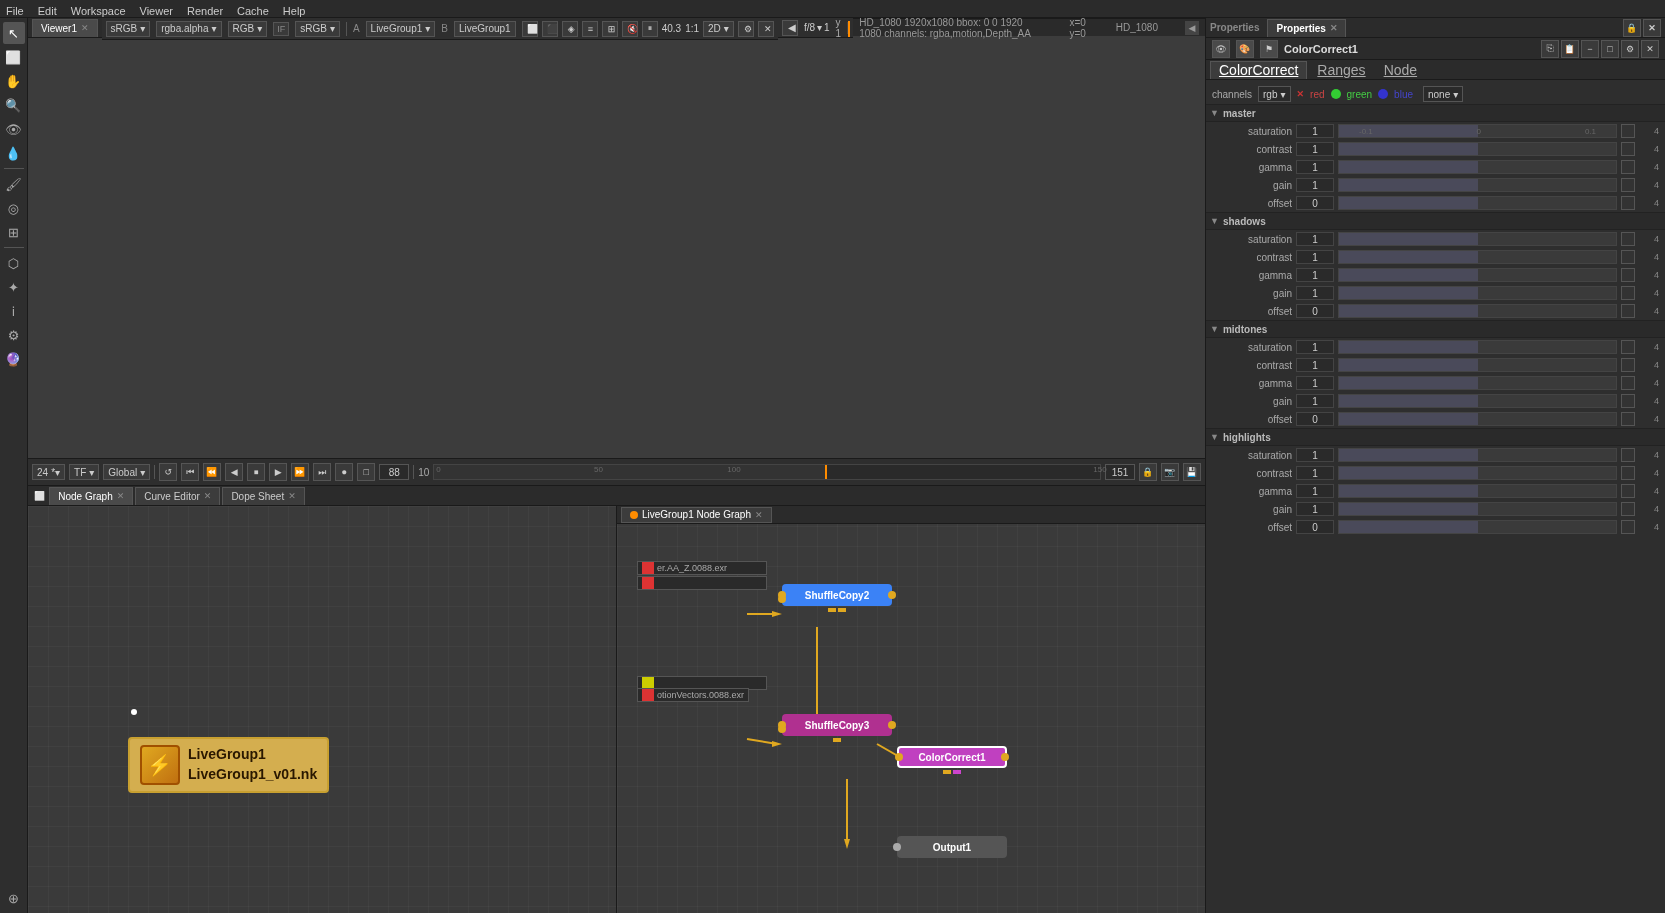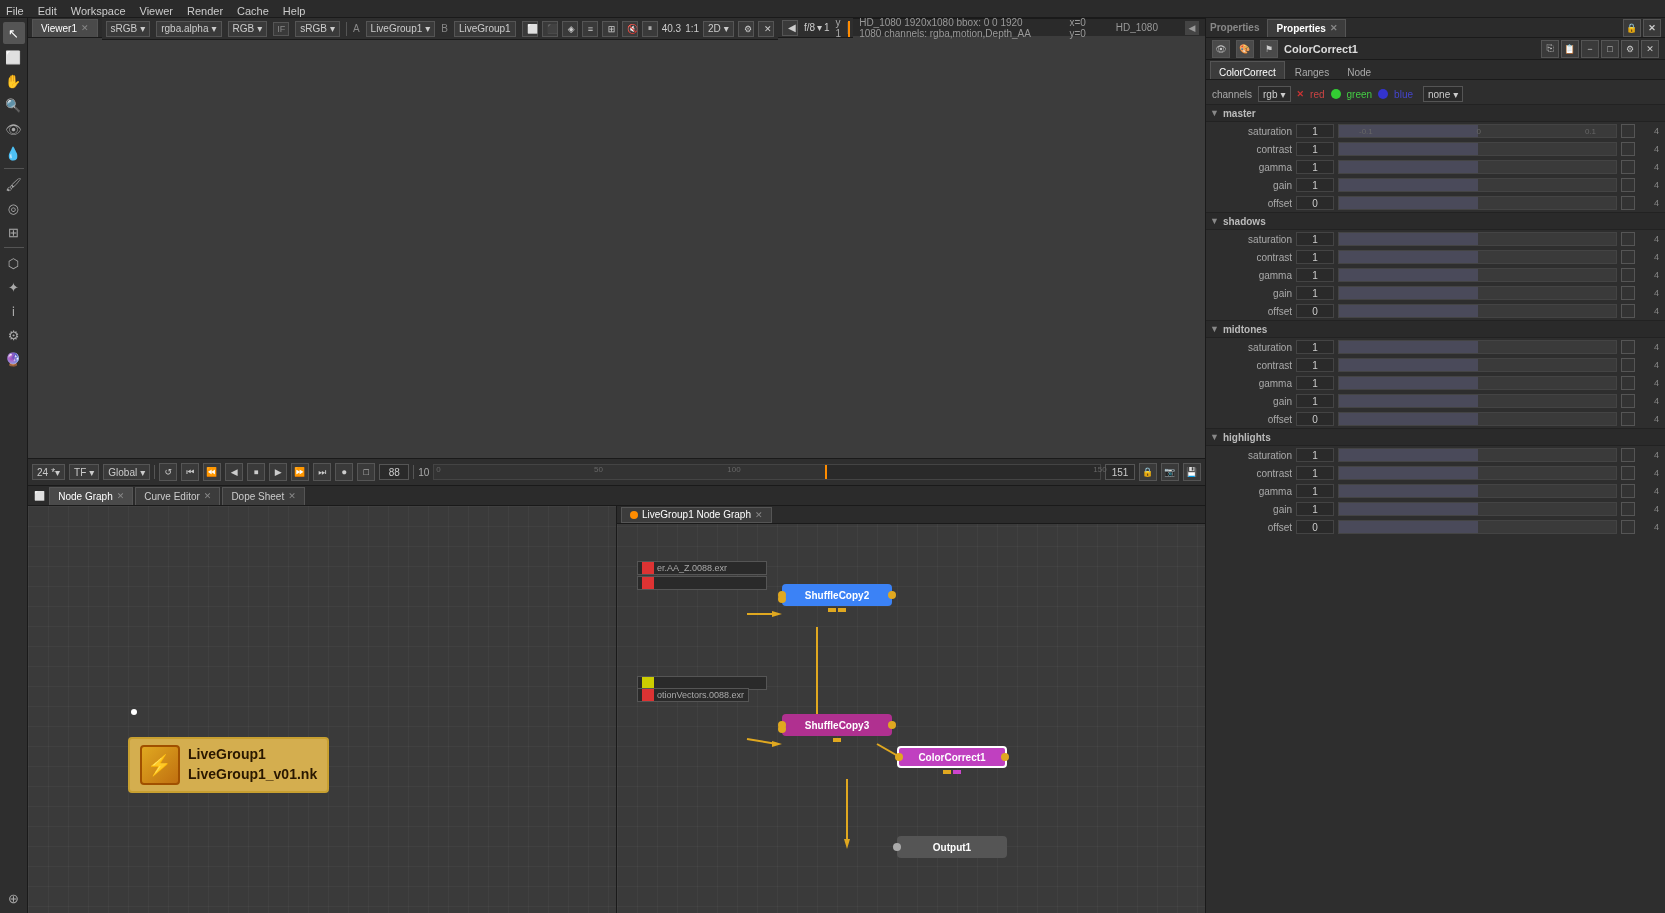--- a/index.html
+++ b/index.html
@@ -431,26 +431,27 @@
       background: #2b2b2b;
       height: 20px;
       display: flex;
       align-items: center;
       padding: 0 4px;
       gap: 2px;
       border-bottom: 1px solid #1a1a1a;
     }
     .props-tab {
       padding: 1px 8px;
-      font-size: 10px;
+      font-size: 14px;
       color: #aaa;
       cursor: pointer;
       height: 18px;
       display: flex;
       align-items: flex-end;
+      text-decoration: underline;
     }
     .props-tab.active {
       background: #3c3c3c;
       color: #fff;
       border: 1px solid #555;
       border-bottom: none;
     }
 
     .props-body {
       flex: 1;

